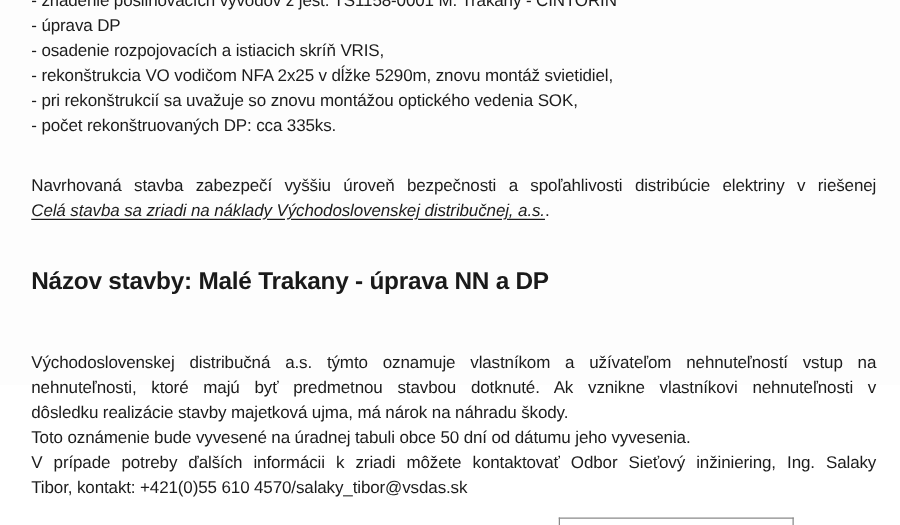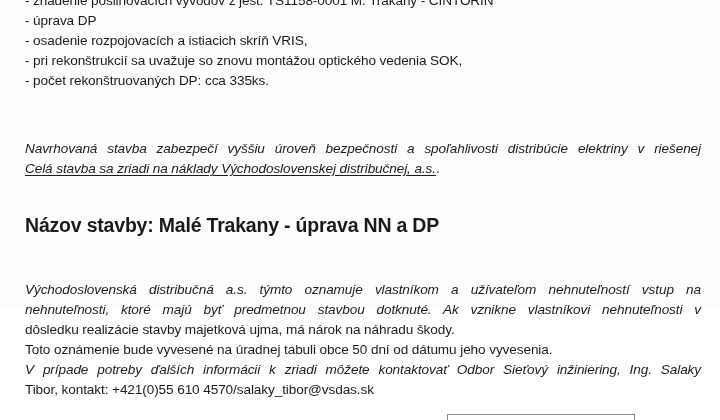--- a/index.html
+++ b/index.html
@@ -36,21 +36,20 @@
     .bullets {
       top: -9px;
     }
     .para1 {
       top: 139px;
     }
     .justify {
       text-align: justify;
       text-align-last: justify;
       white-space: normal;
-      font-style: italic;
     }
     .italic-u {
       font-style: italic;
       text-decoration: underline;
       text-underline-offset: 2px;
       text-align: right;
     }
     .heading {
       position: absolute;
       left: 25px;
@@ -78,33 +77,34 @@
   </style>
 </head>
 <body>
 
 <div class="page">
 
   <div class="col bullets">
     <div class="line">- zriadenie posilňovacích vývodov z jest. TS1158-0001 M. Trakany - CINTORÍN</div>
     <div class="line">- úprava DP</div>
     <div class="line">- osadenie rozpojovacích a istiacich skríň VRIS,</div>
+    <div class="line">- rekonštrukcia VO vodičom NFA 2x25 v dĺžke 5290m, znovu montáž svietidiel,</div>
     <div class="line">- pri rekonštrukcií sa uvažuje so znovu montážou optického vedenia SOK,</div>
     <div class="line">- počet rekonštruovaných DP: cca 335ks.</div>
   </div>
 
   <div class="col para1">
     <div class="line justify">Navrhovaná stavba zabezpečí vyššiu úroveň bezpečnosti a spoľahlivosti distribúcie elektriny v riešenej</div>
     <div class="line"><span class="italic-u">Celá stavba sa zriadi na náklady Východoslovenskej distribučnej, a.s.</span><span>.</span></div>
   </div>
 
   <div class="heading">Názov stavby: Malé Trakany - úprava NN a DP</div>
 
   <div class="col para2">
-    <div class="line justify">Východoslovenská distribučná a.s. týmto oznamuje vlastníkom a užívateľom nehnuteľností vstup na</div>
+    <div class="line justify">Východoslovenskej distribučná a.s. týmto oznamuje vlastníkom a užívateľom nehnuteľností vstup na</div>
     <div class="line justify">nehnuteľnosti, ktoré majú byť predmetnou stavbou dotknuté. Ak vznikne vlastníkovi nehnuteľnosti v</div>
     <div class="line">dôsledku realizácie stavby majetková ujma, má nárok na náhradu škody.</div>
     <div class="line">Toto oznámenie bude vyvesené na úradnej tabuli obce 50 dní od dátumu jeho vyvesenia.</div>
     <div class="line justify">V prípade potreby ďalších informácii k zriadi môžete kontaktovať Odbor Sieťový inžiniering, Ing. Salaky</div>
     <div class="line">Tibor, kontakt: +421(0)55 610 4570/salaky_tibor@vsdas.sk</div>
   </div>
 
   <div class="stamp-box"></div>
 </div>
 

